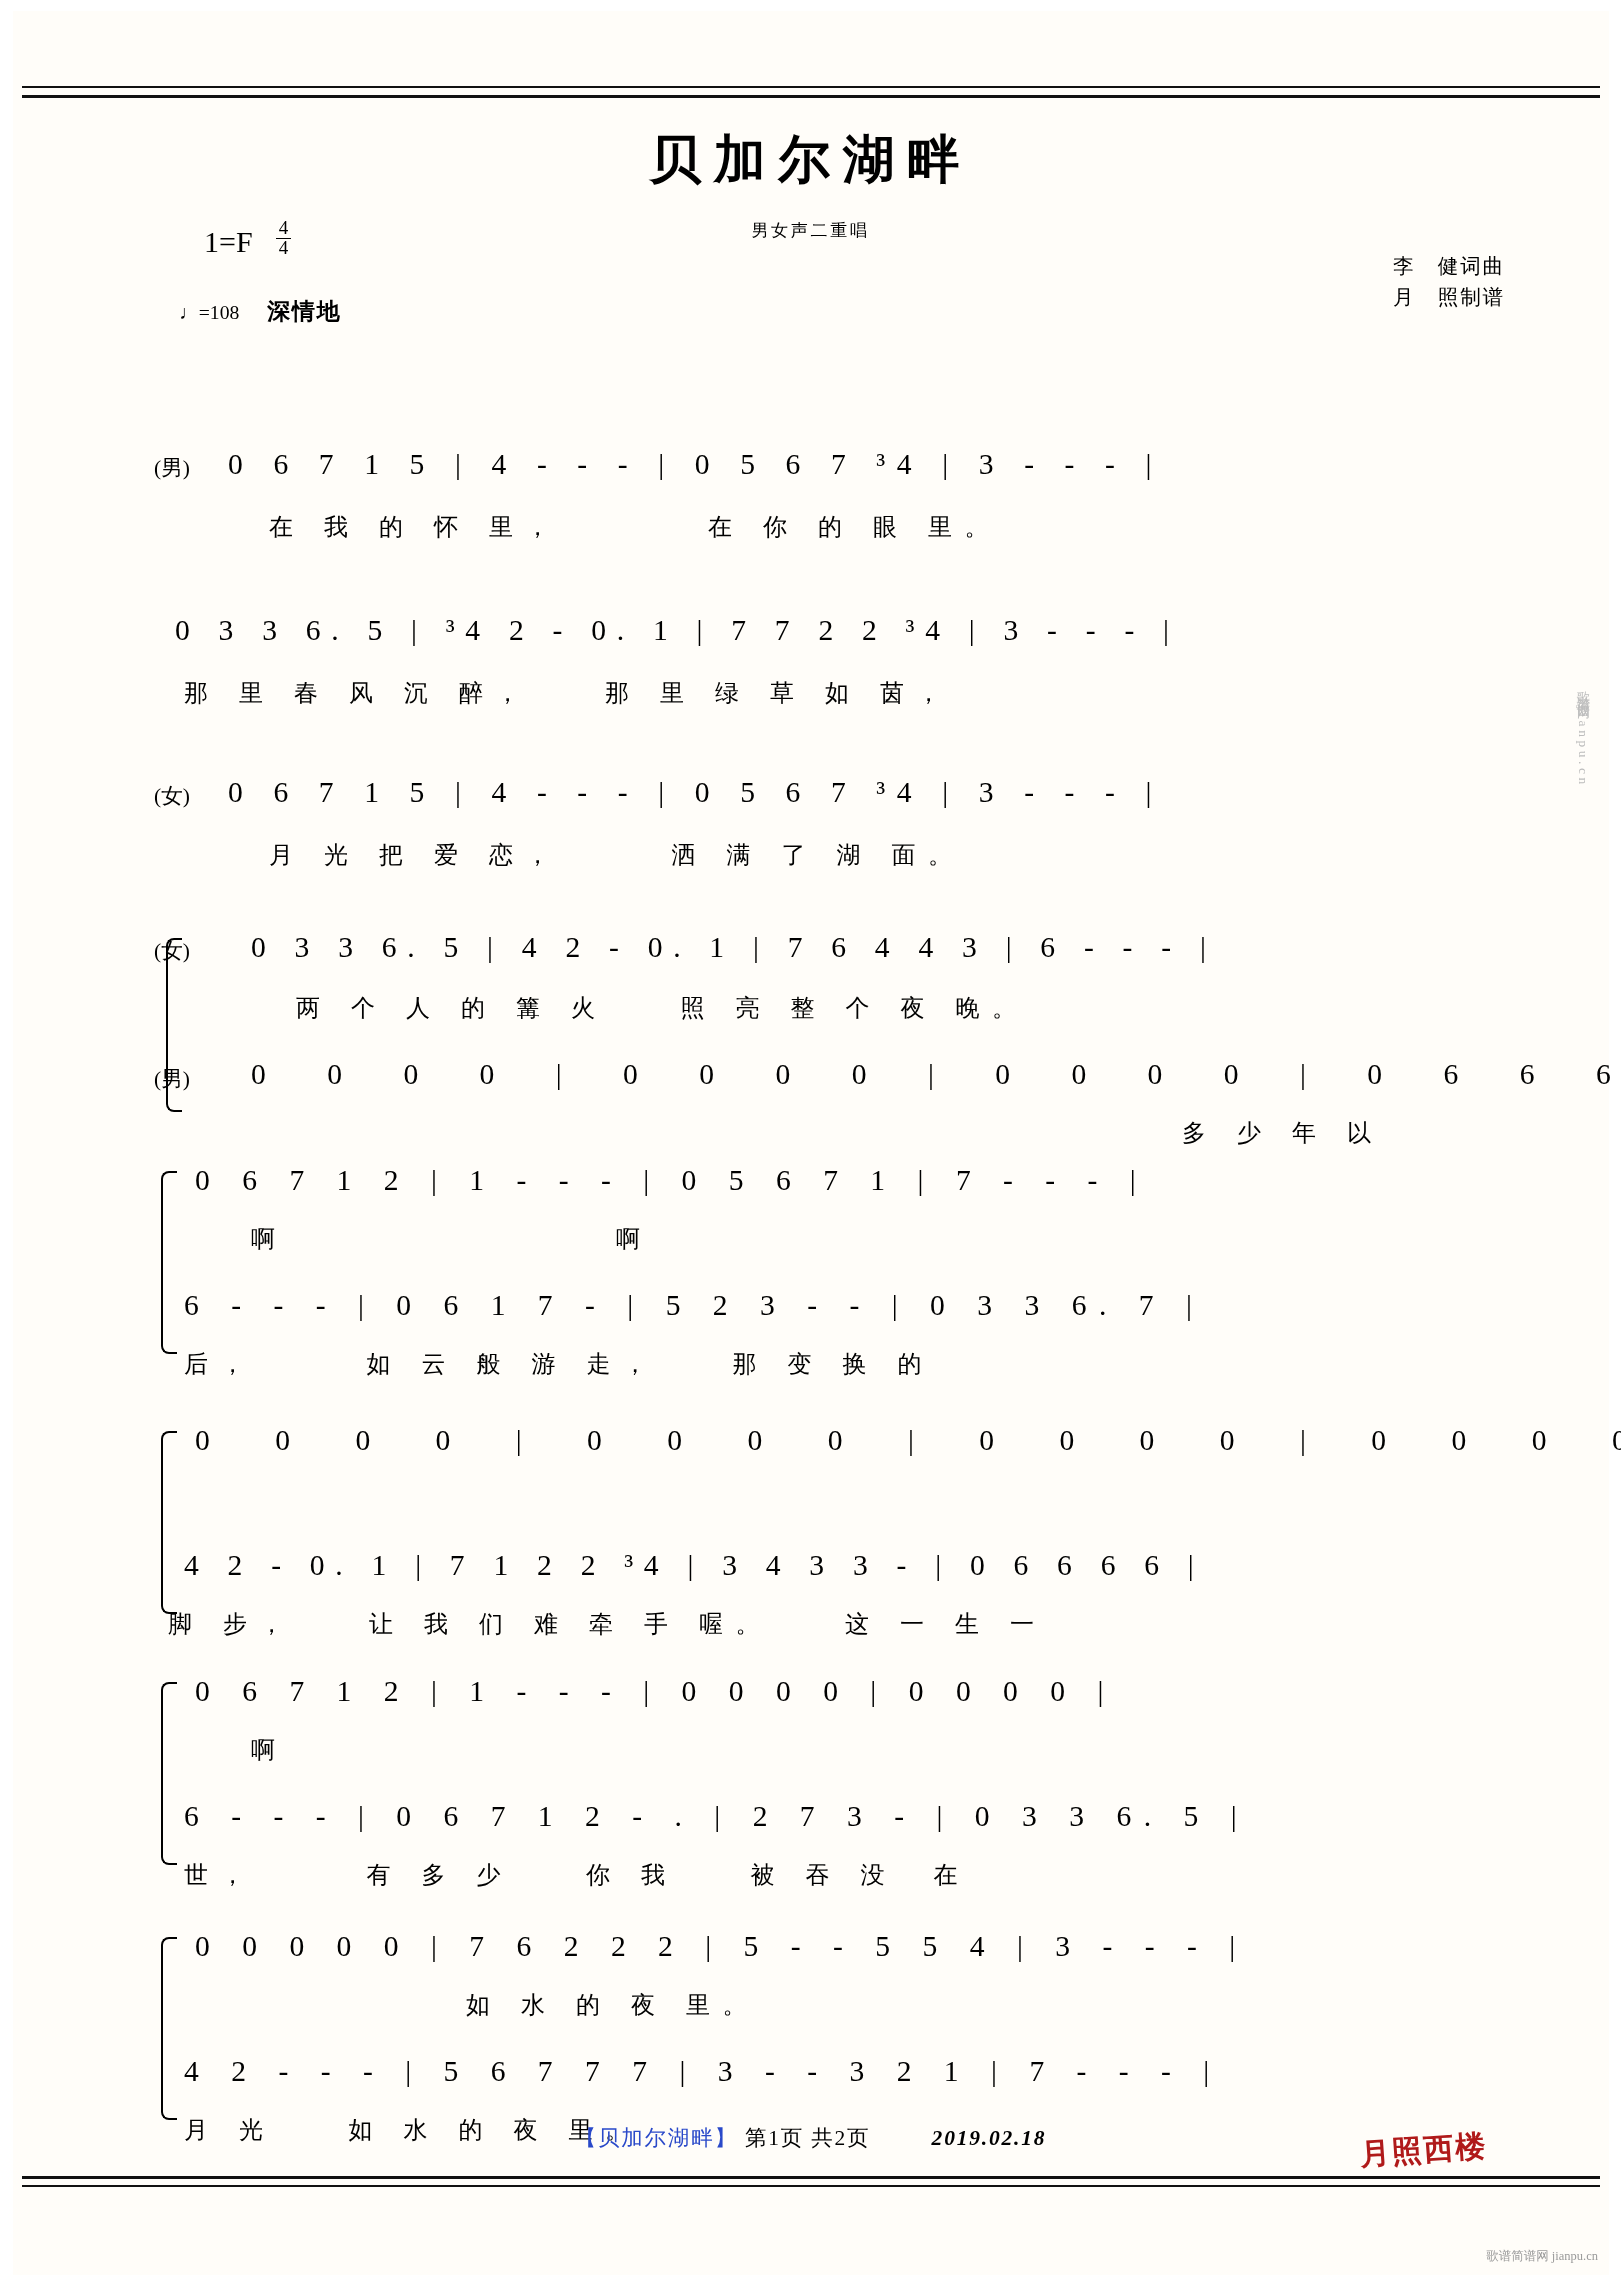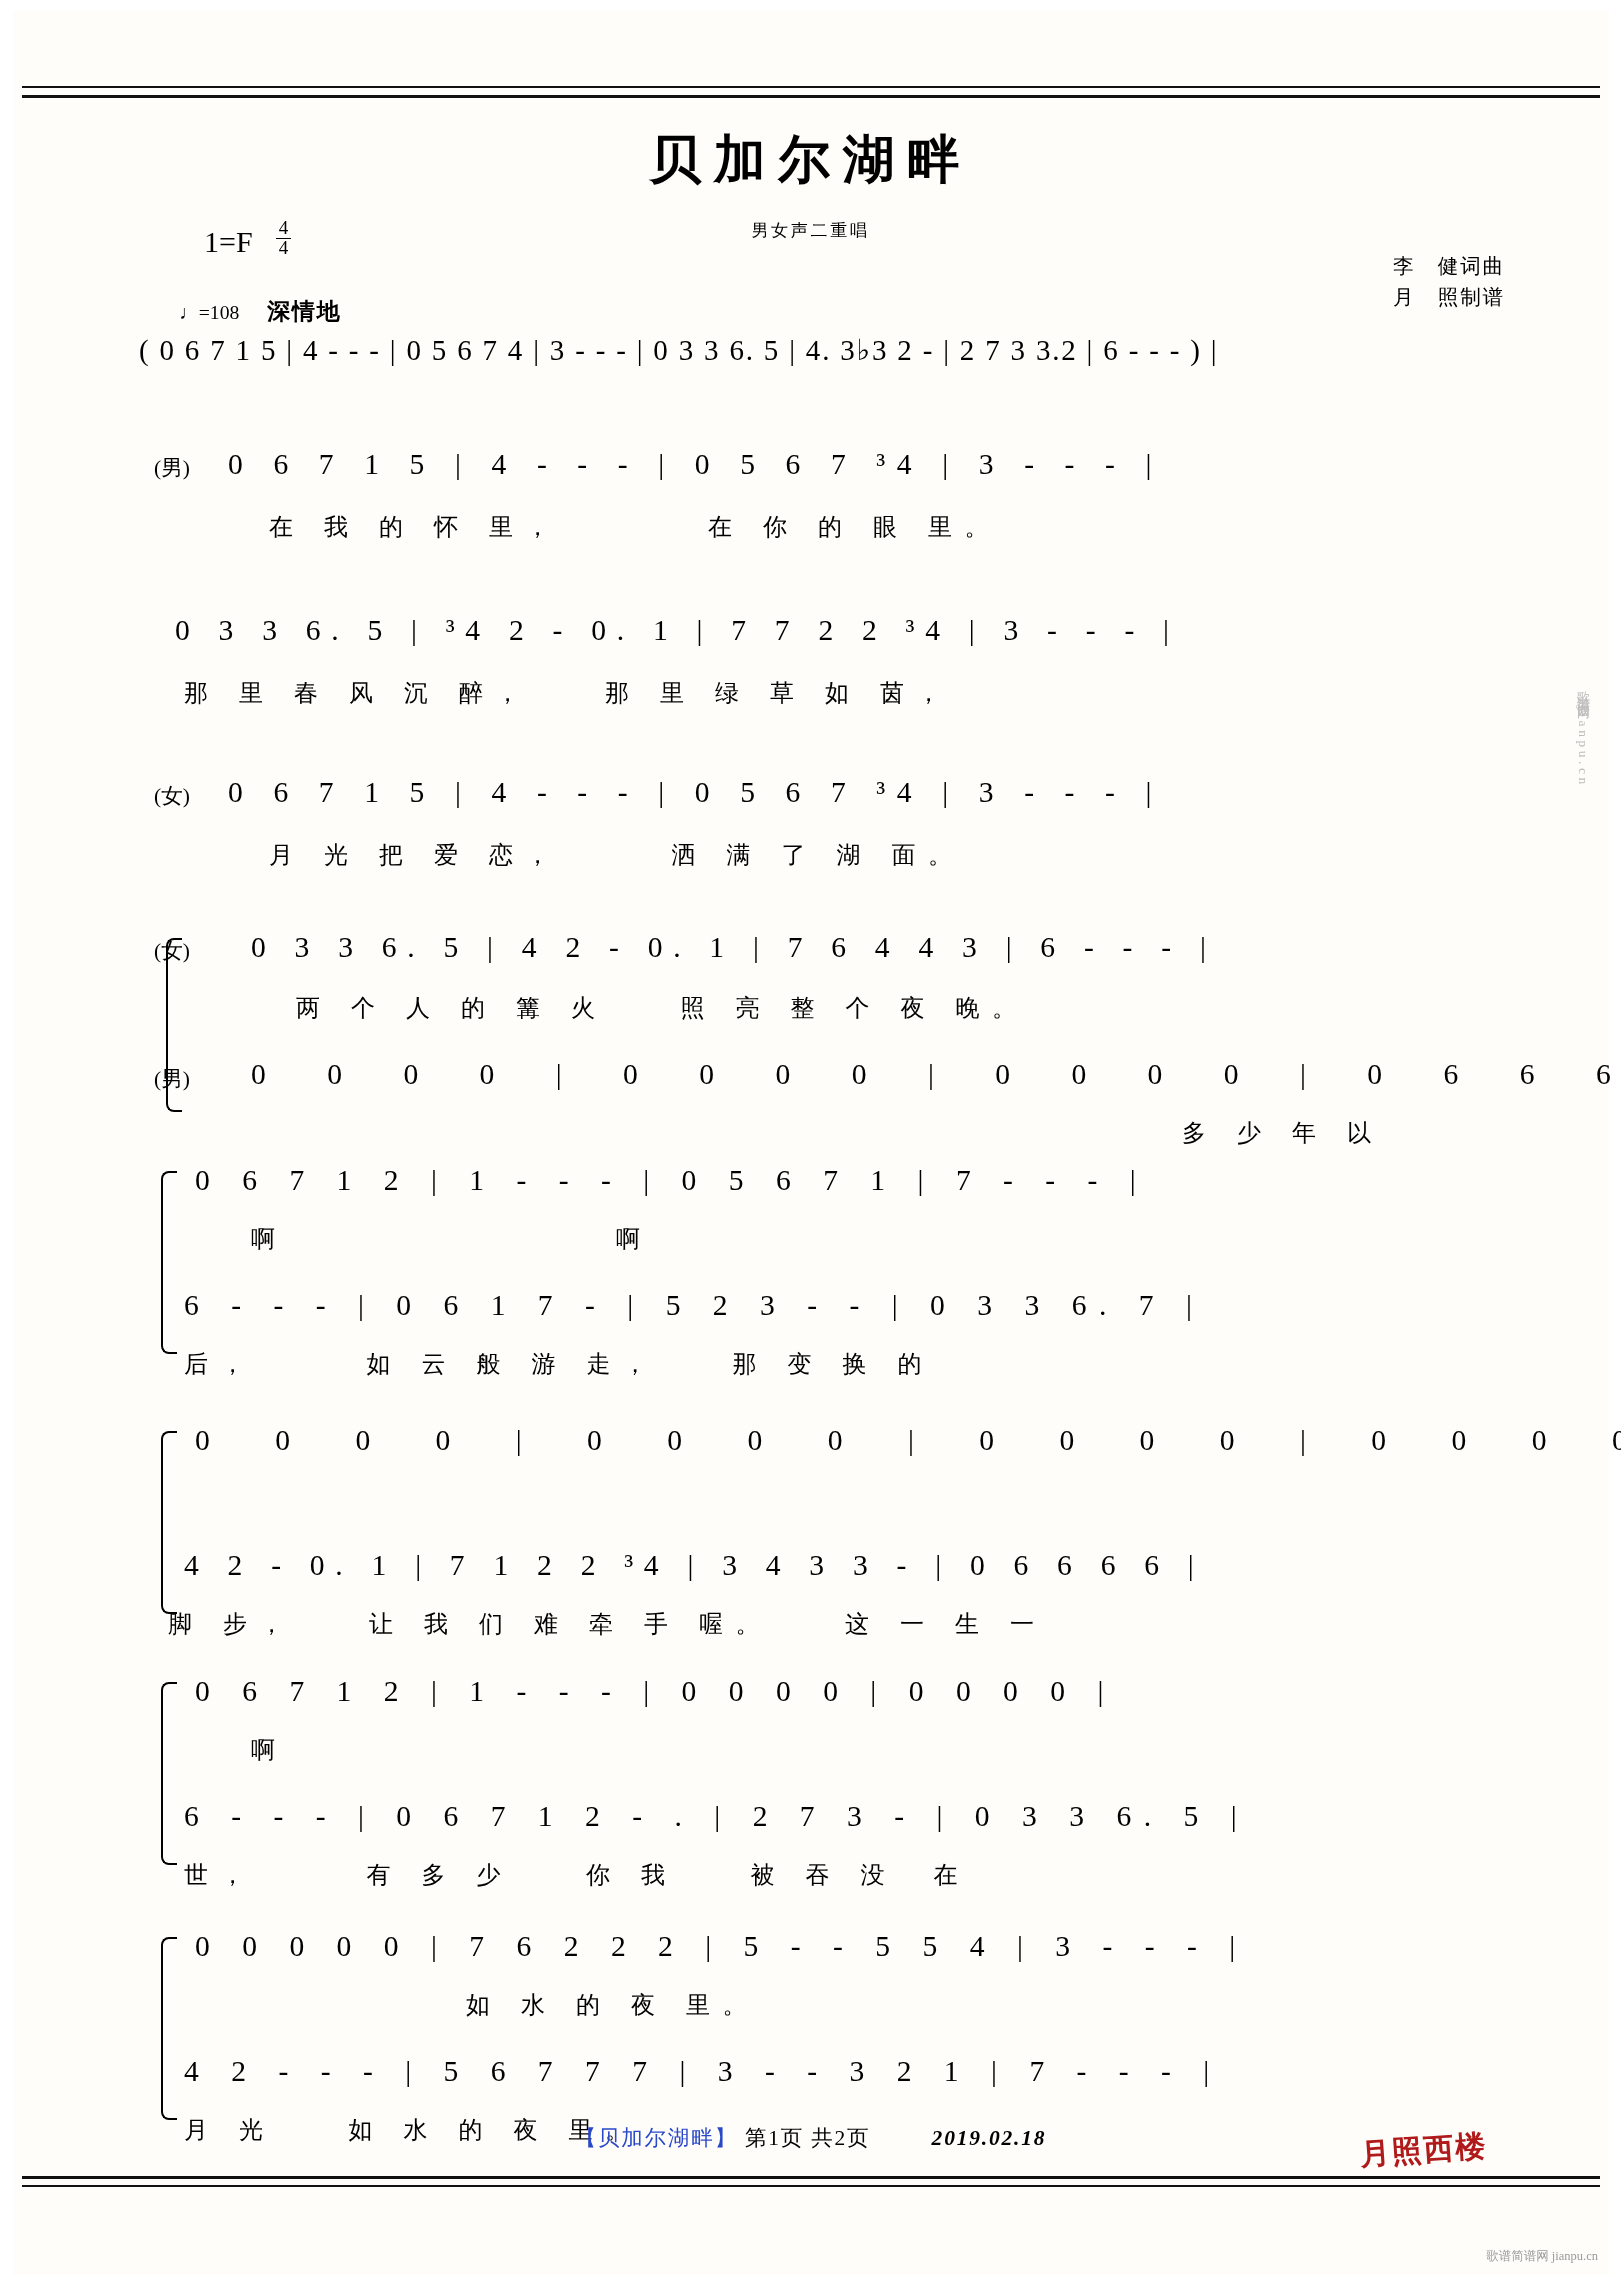--- a/index.html
+++ b/index.html
@@ -132,25 +132,20 @@
   <div class="tempo">
     <span>♩=108</span>
     <span class="mood">深情地</span>
   </div>
 
   <div class="credits">
     <div>李　健词曲</div>
     <div>月　照制谱</div>
   </div>
 
-  <div class="sys" style="top:333px;">
-    <div class="staffline">
-      <div class="notes" style="position:absolute;left:-18px;top:0;font-size:29px;letter-spacing:1.8px;">( 0 6 7 1 5 | 4 - - - | 0 5 6 7 4 | 3 - - - | 0 3 3 6. 5 | 4. 3♭3 2 - | 2 7 3 3.2 | 6 - - - ) |</div>
-    </div>
-  </div>
 
   <div class="sys" style="top:448px;">
     <div class="rowlabel" style="left:154px;top:5.4px;">(男)</div>
     <div class="notes" style="position:absolute;left:228px;top:0;letter-spacing:11.6px;">0 6 7 1 5 | 4 - - - | 0 5 6 7 ³4 | 3 - - - |</div>
     <div class="lyric" style="position:absolute;left:269px;top:63px;">在 我 的 怀 里，　　　　在 你 的 眼 里。</div>
   </div>
 
   <div class="sys" style="top:614px;">
     <div class="notes" style="position:absolute;left:175px;top:0;letter-spacing:10.7px;">0 3 3 6. 5 | ³4 2 - 0. 1 | 7 7 2 2 ³4 | 3 - - - |</div>
     <div class="lyric" style="position:absolute;left:184px;top:63px;">那 里 春 风 沉 醉，　　那 里 绿 草 如 茵，</div>

